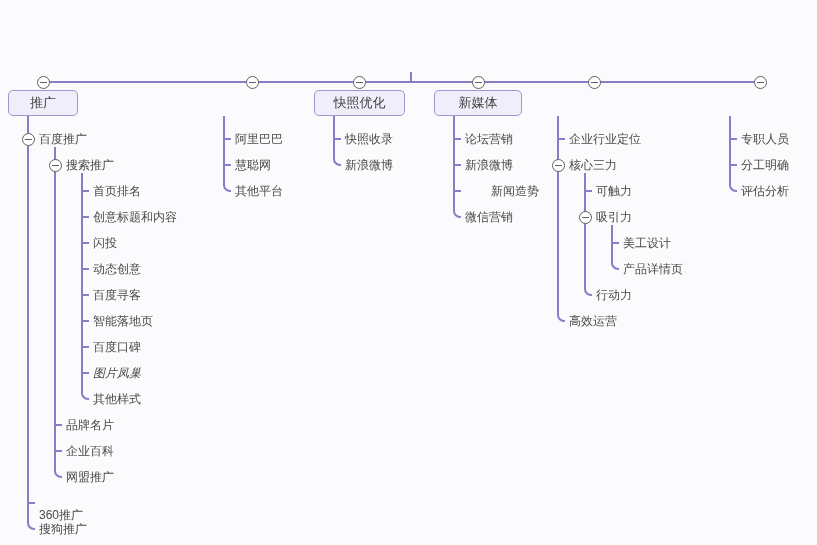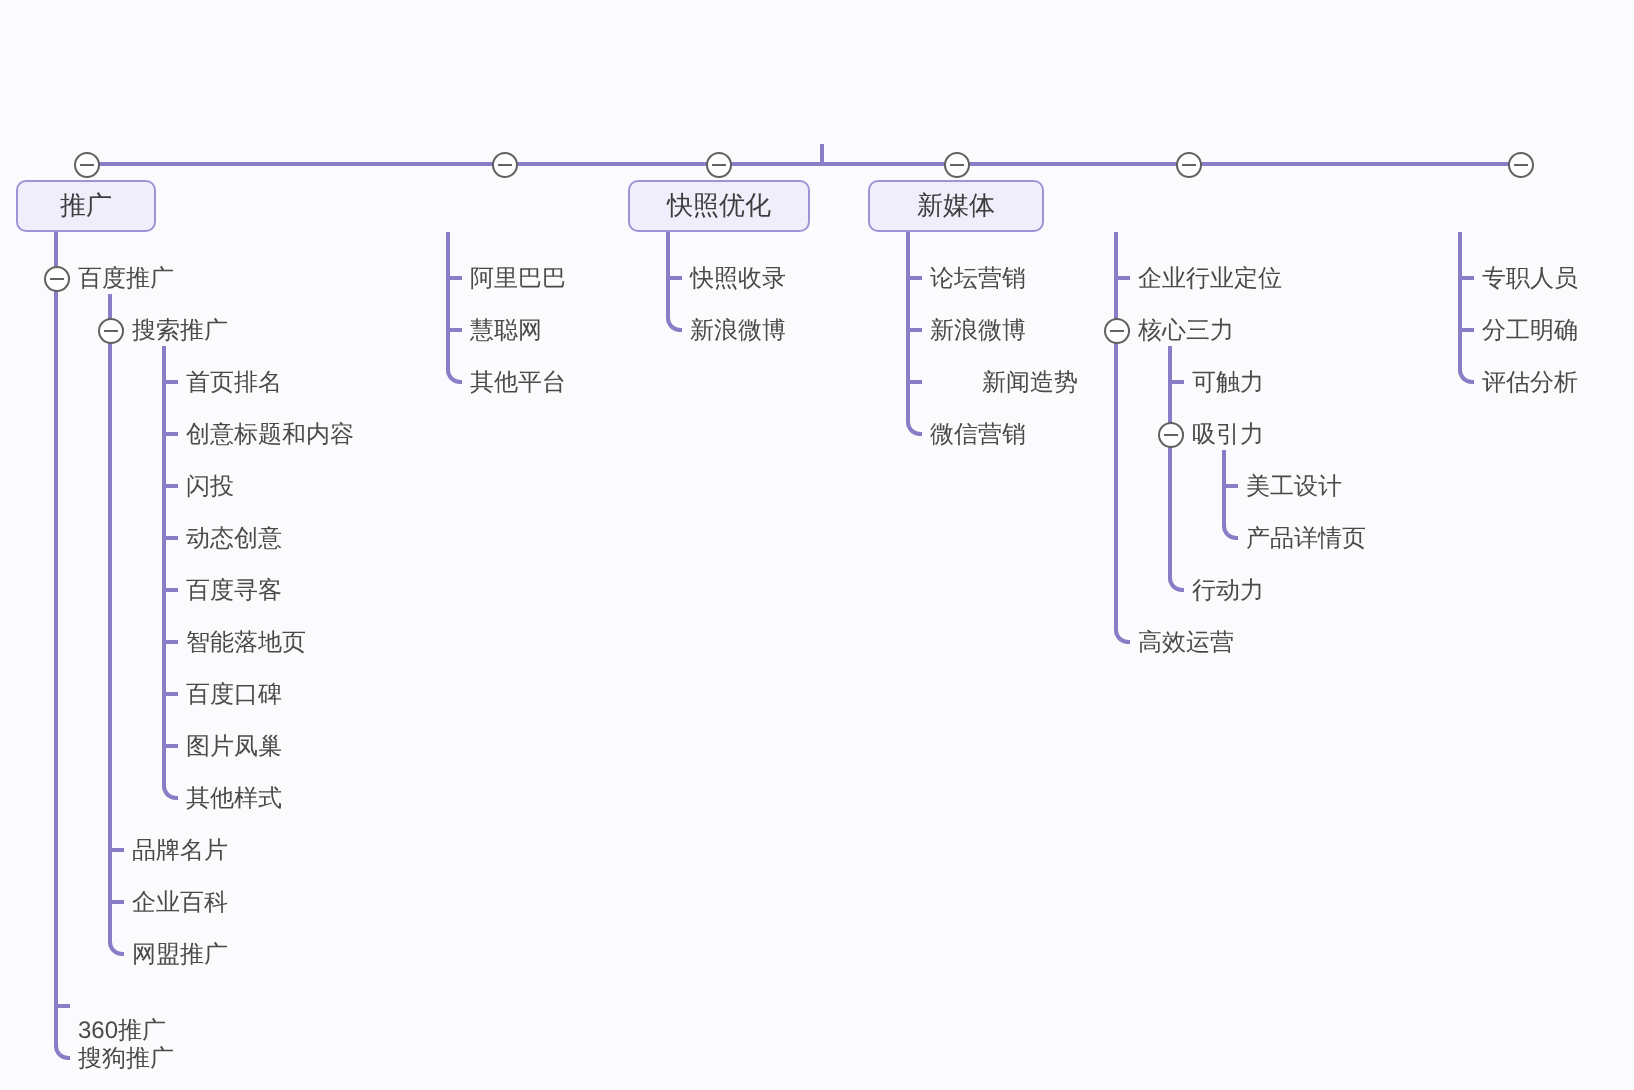--- a/index.html
+++ b/index.html
@@ -74,21 +74,21 @@
     <div class="leaf" style="left: 93px; top: 243px;">闪投</div>
     <div class="line h" style="left: 82px; top: 268px; width: 7px;"></div>
     <div class="leaf" style="left: 93px; top: 269px;">动态创意</div>
     <div class="line h" style="left: 82px; top: 294px; width: 7px;"></div>
     <div class="leaf" style="left: 93px; top: 295px;">百度寻客</div>
     <div class="line h" style="left: 82px; top: 320px; width: 7px;"></div>
     <div class="leaf" style="left: 93px; top: 321px;">智能落地页</div>
     <div class="line h" style="left: 82px; top: 346px; width: 7px;"></div>
     <div class="leaf" style="left: 93px; top: 347px;">百度口碑</div>
     <div class="line h" style="left: 82px; top: 372px; width: 7px;"></div>
-    <div class="leaf" style="left: 93px; top: 373px;">图片凤巢</div>
+    <div class="leaf" style="left: 93px; top: 373px; font-style: italic;">图片凤巢</div>
     <div class="corner" style="left: 81px; top: 392px;"></div>
     <div class="line h" style="left: 88px; top: 398px; width: 1px;"></div>
     <div class="leaf" style="left: 93px; top: 399px;">其他样式</div>
     <div class="line v" style="left: 81px; top: 173px; height: 220px;"></div>
     <div class="line h" style="left: 55px; top: 424px; width: 7px;"></div>
     <div class="leaf" style="left: 66px; top: 425px;">品牌名片</div>
     <div class="line h" style="left: 55px; top: 450px; width: 7px;"></div>
     <div class="leaf" style="left: 66px; top: 451px;">企业百科</div>
     <div class="corner" style="left: 54px; top: 470px;"></div>
     <div class="line h" style="left: 61px; top: 476px; width: 1px;"></div>

